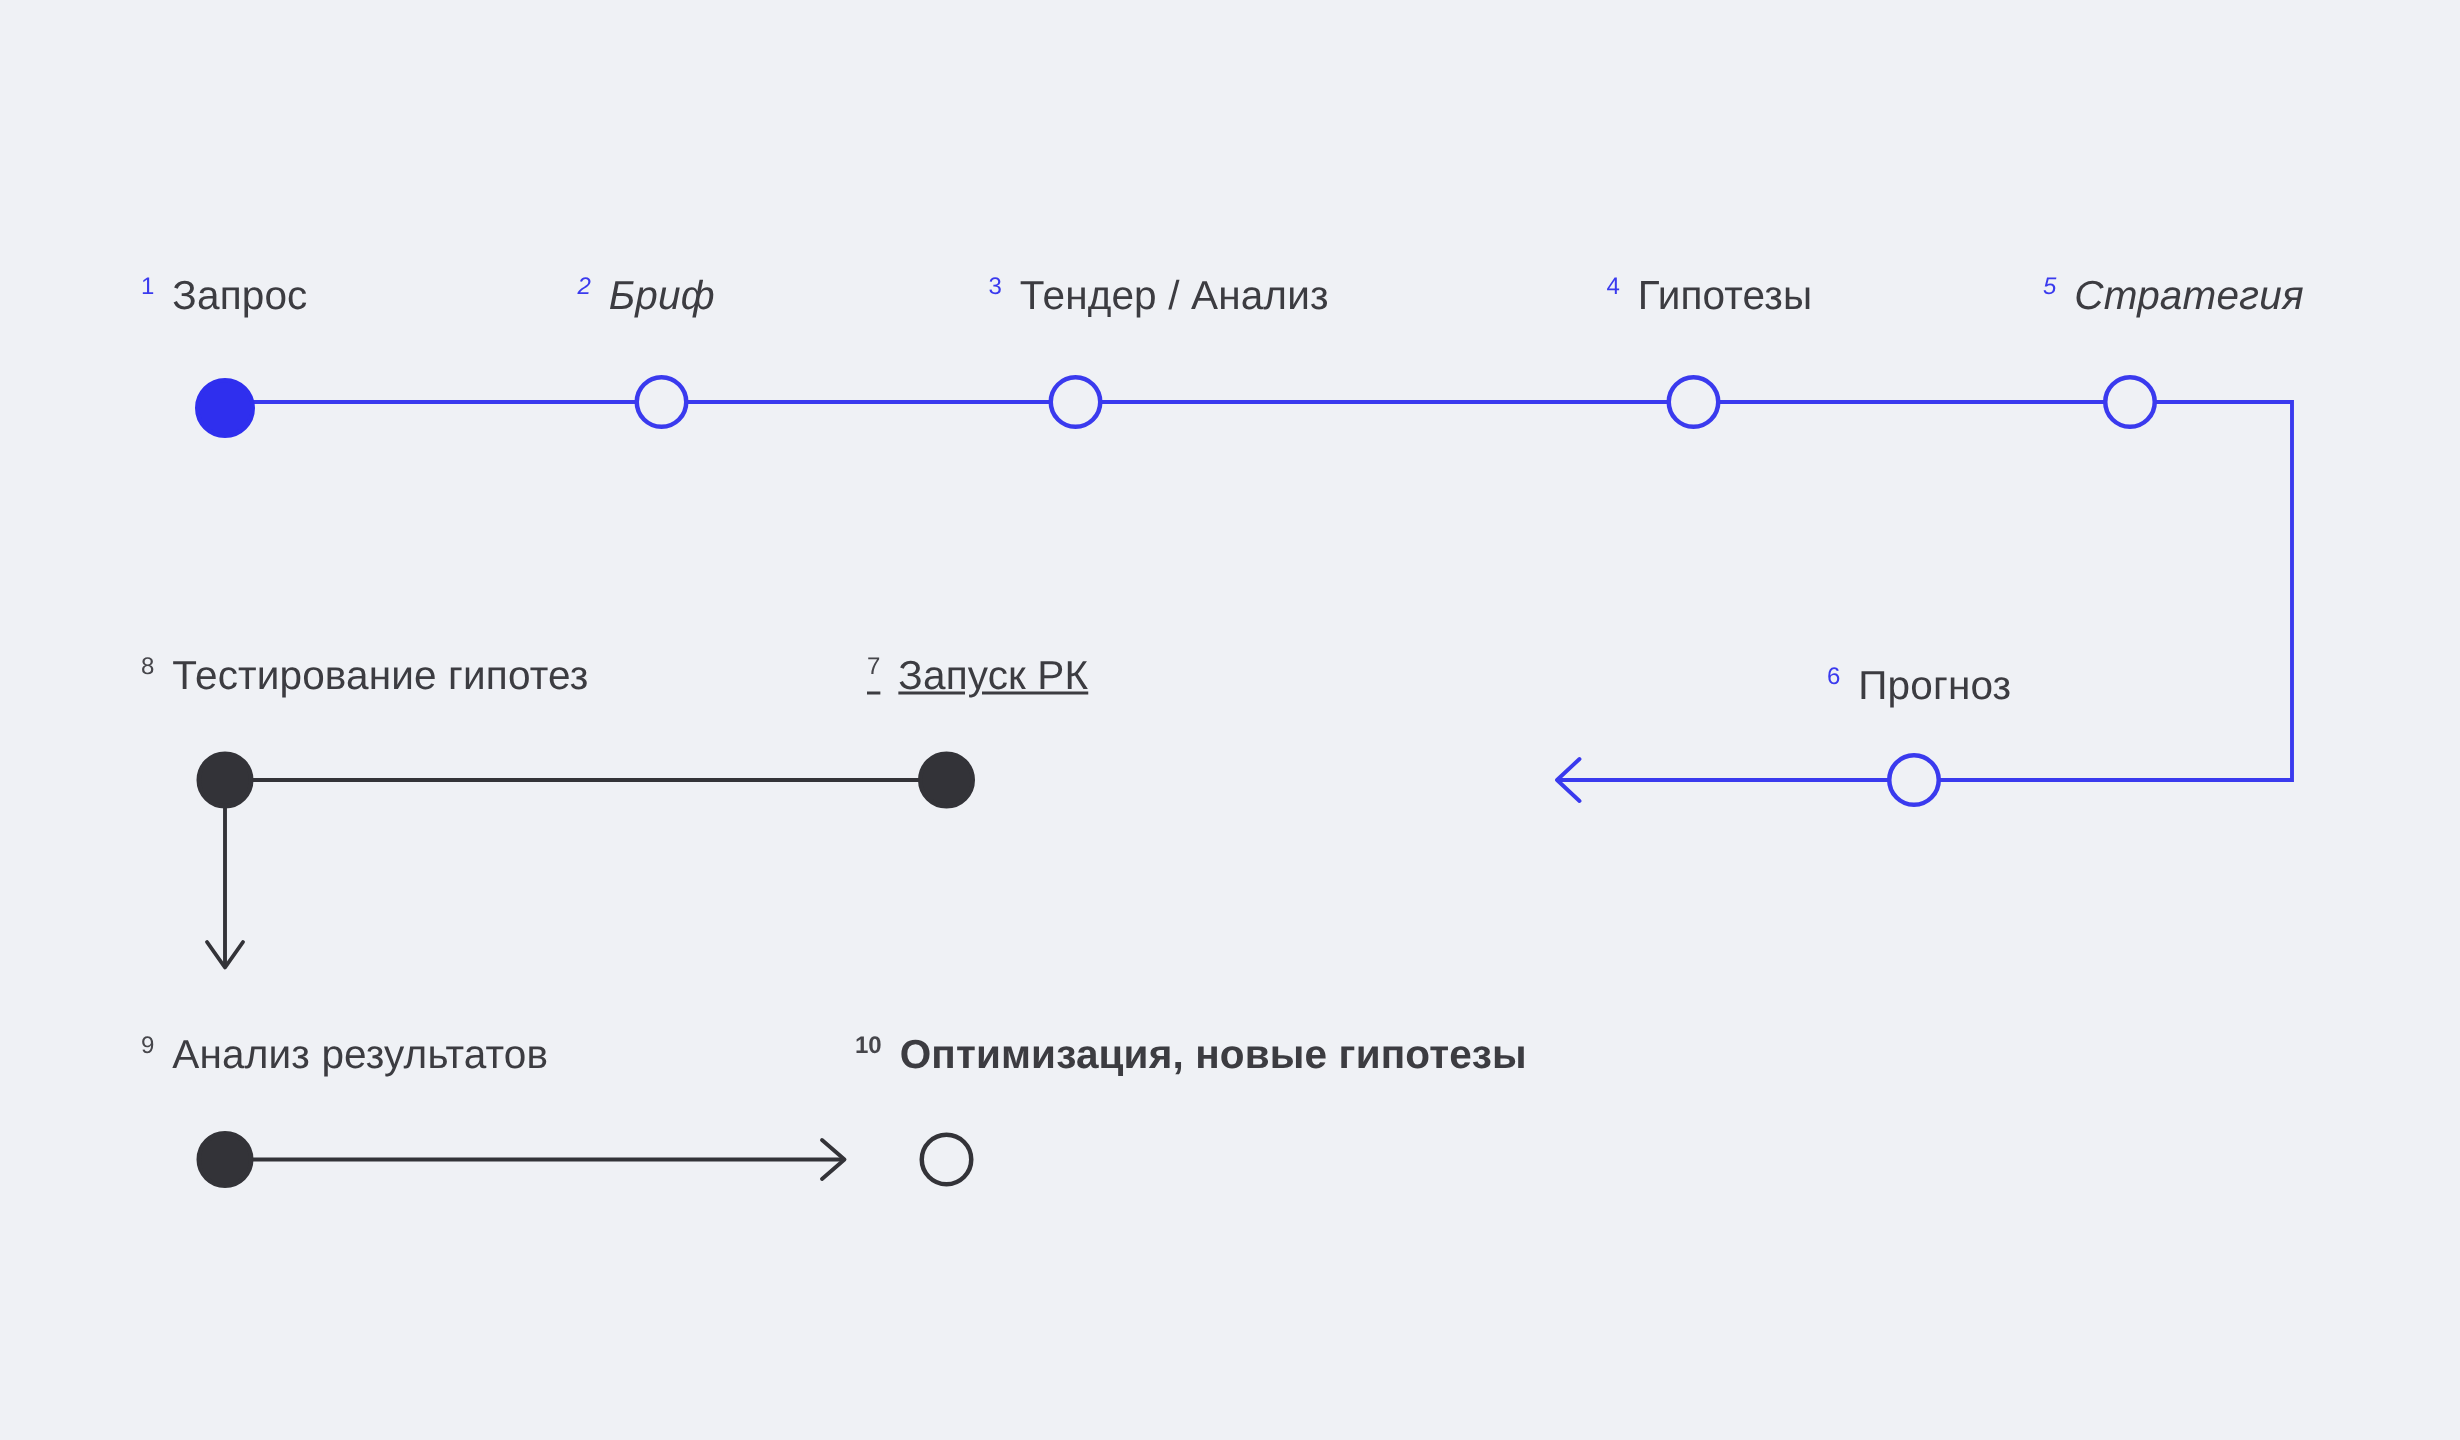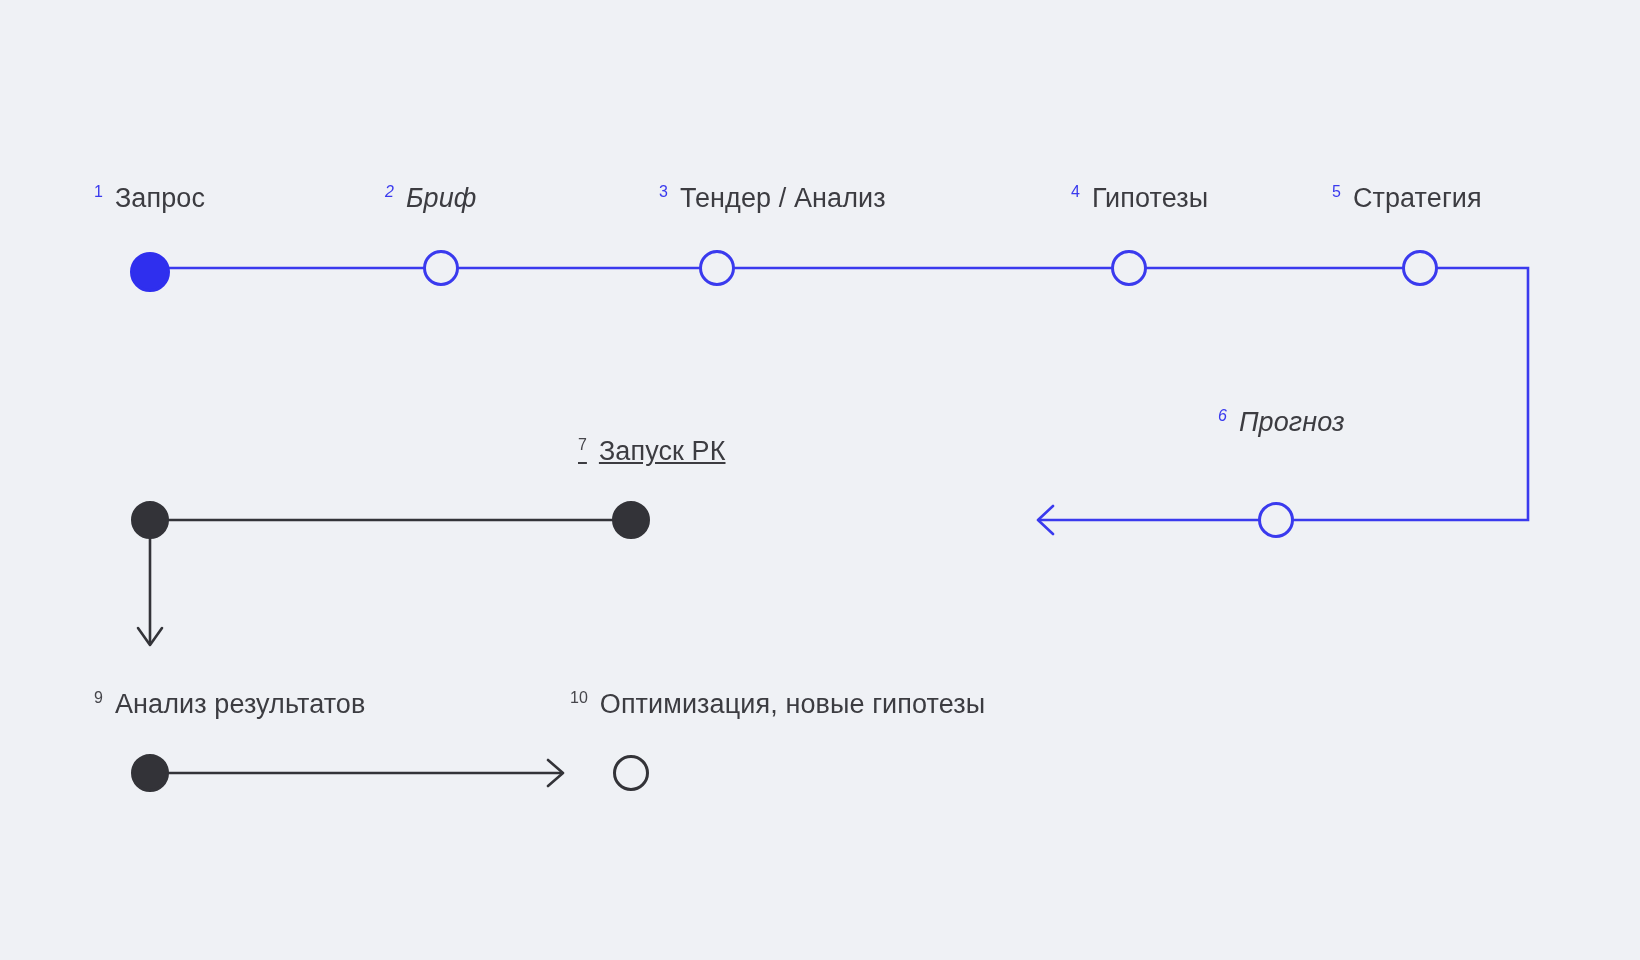--- a/index.html
+++ b/index.html
@@ -105,39 +105,42 @@
   <div class="label" style="left:659px; top:184px;">
     <span class="num blue">3</span><span class="txt">Тендер / Анализ</span>
   </div>
 
   <div class="node blue-hollow" style="left:1111px; top:250px; width:36px; height:36px;"></div>
   <div class="label" style="left:1071px; top:184px;">
     <span class="num blue">4</span><span class="txt">Гипотезы</span>
   </div>
 
   <div class="node blue-hollow" style="left:1402px; top:250px; width:36px; height:36px;"></div>
-  <div class="label" style="left:1332px; top:184px;">
+  <div class="label" style="left:1362px; top:184px;font-style:italic;">
     <span class="num blue">5</span><span class="txt">Стратегия</span>
   </div>
 
   <div class="node blue-hollow" style="left:1258px; top:502px; width:36px; height:36px;"></div>
-  <div class="label" style="left:1218px; top:408px;font-style:italic;">
+  <div class="label" style="left:1218px; top:444px;">
     <span class="num blue">6</span><span class="txt">Прогноз</span>
   </div>
 
   <div class="node dark-filled" style="left:612px; top:501px; width:38px; height:38px;"></div>
   <div class="label" style="left:578px; top:437px;text-decoration:underline;">
     <span class="num dark">7</span><span class="txt">Запуск РК</span>
   </div>
 
   <div class="node dark-filled" style="left:131px; top:501px; width:38px; height:38px;"></div>
+  <div class="label" style="left:94px; top:437px;">
+    <span class="num dark">8</span><span class="txt">Тестирование гипотез</span>
+  </div>
 
   <div class="node dark-filled" style="left:131px; top:754px; width:38px; height:38px;"></div>
   <div class="label" style="left:94px; top:690px;">
     <span class="num dark">9</span><span class="txt">Анализ результатов</span>
   </div>
 
   <div class="node dark-hollow" style="left:613px; top:755px; width:36px; height:36px;"></div>
-  <div class="label" style="left:570px; top:690px;">
+  <div class="label" style="left:570px; top:690px;font-weight:bold;">
     <span class="num dark">10</span><span class="txt">Оптимизация, новые гипотезы</span>
   </div>
 
 </div>
 
 </body></html>

